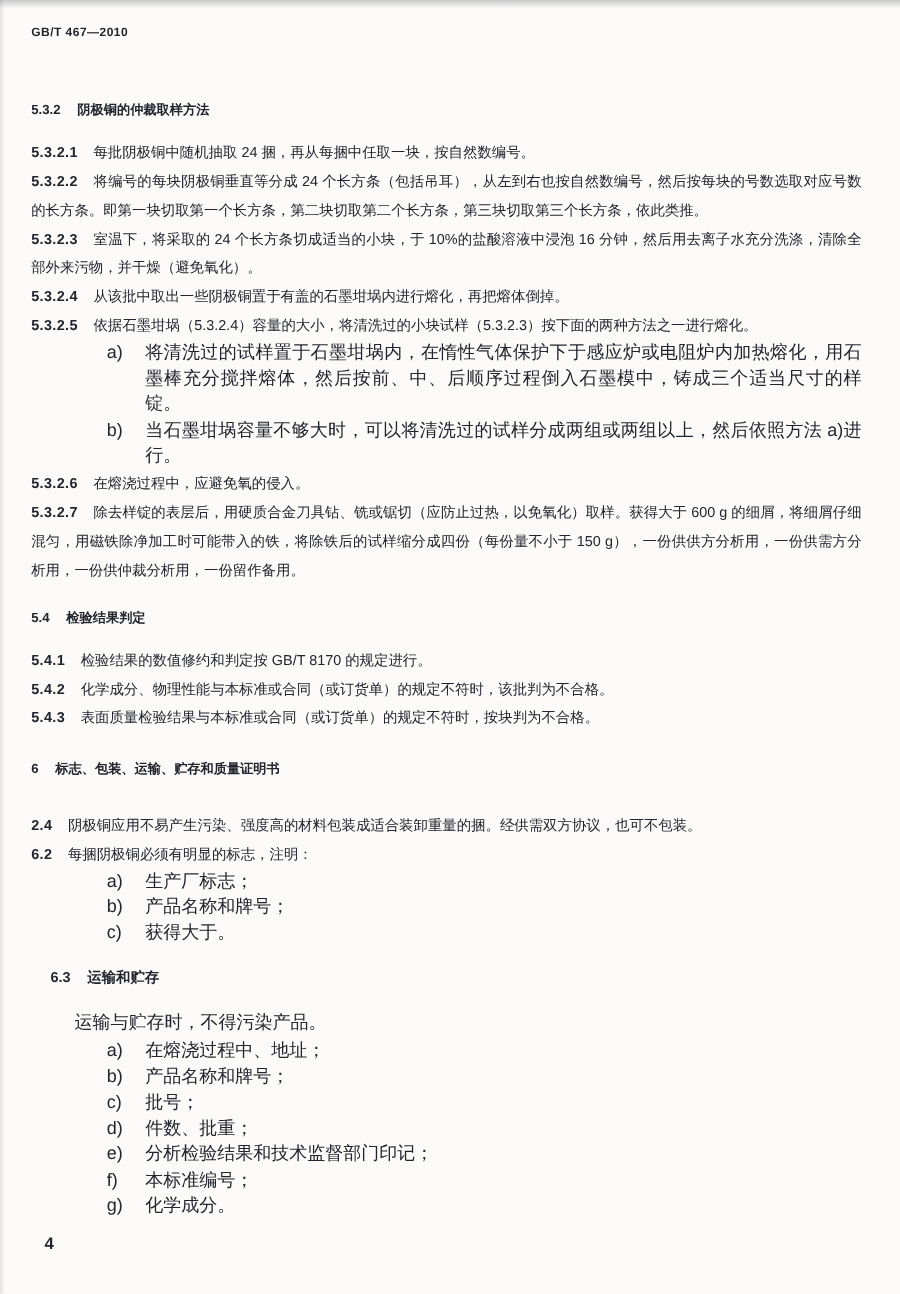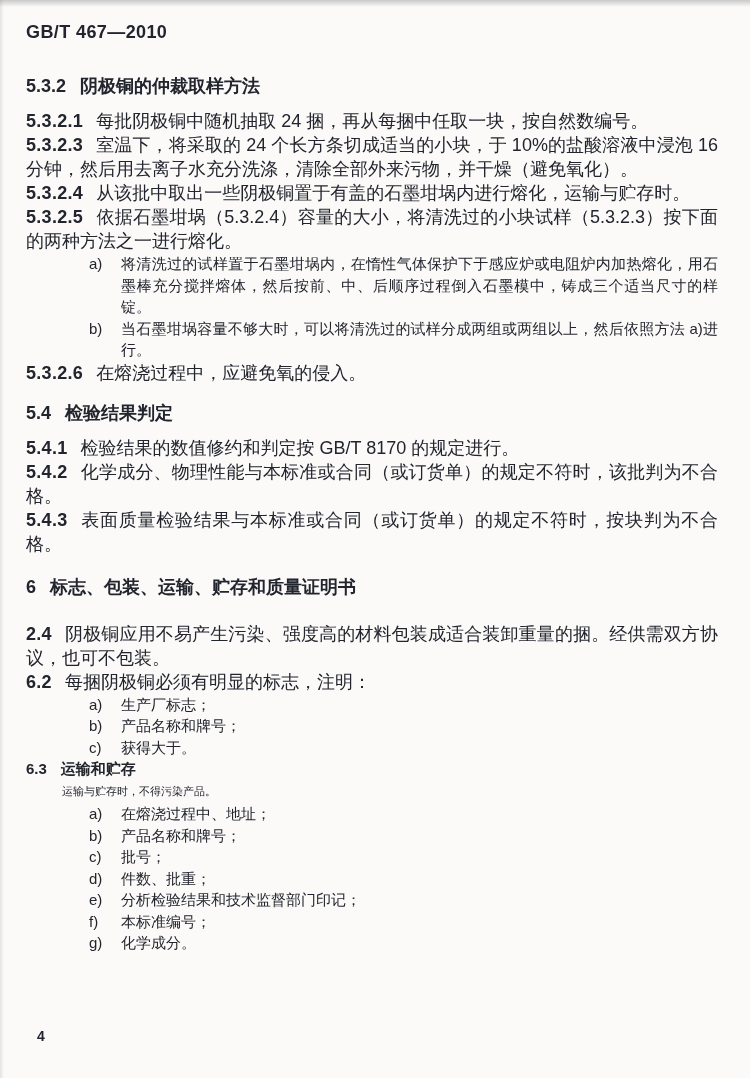--- a/index.html
+++ b/index.html
@@ -26,48 +26,48 @@
     background: linear-gradient(90deg, rgba(120,120,122,0.18), rgba(120,120,122,0));
     pointer-events: none;
   }
   .page {
     position: absolute;
     inset: 0;
     box-sizing: border-box;
     padding: 22px 32px 0 26px;
   }
   .std-header {
-    font-size: 18px;
+    font-size: 10px;
     font-weight: bold;
     letter-spacing: 0.4px;
-    margin-bottom: 34px;
+    margin-bottom: 50px;
   }
   .content { }
   .blk { text-align: justify; }
   .heading {
     font-weight: bold;
-    font-size: 18px;
+    font-size: 11px;
     line-height: 18px;
   }
   .heading .num { margin-right: 14px; }
   .h-sub  { margin: 19px 0 14px; }
   .h-top  { margin: 22px 0 26px; }
-  .h-tight{ margin: 0; line-height: 21px; font-size: 15px; }
+  .h-tight{ margin: 16px; line-height: 21px; font-size: 12px; }
   .clause {
-    font-size: 18px;
+    font-size: 12px;
     line-height: 24px;
     margin: 0;
   }
   .clause .num {
     font-weight: bold;
     margin-right: 13px;
     letter-spacing: 0.3px;
   }
   .plain {
-    font-size: 11px;
+    font-size: 15px;
     line-height: 24px;
     margin: 0;
     padding-left: 36px;
   }
   .list {
     font-size: 15px;
     line-height: 21.5px;
     margin: 0;
     padding-left: 95px;
     position: relative;
@@ -89,26 +89,28 @@
 
 <div class="scan-edge-top"></div>
 <div class="scan-edge-left"></div>
 
 <div class="page">
   <div class="std-header">GB/T 467—2010</div>
 
   <div class="content" id="doc-body">
       <div class="blk heading h-sub"><span class="num">5.3.2</span><span class="ttl">阴极铜的仲裁取样方法</span></div>
       <p class="blk clause"><span class="num">5.3.2.1</span><span class="txt">每批阴极铜中随机抽取 24 捆，再从每捆中任取一块，按自然数编号。</span></p>
+      <p class="blk clause"><span class="num">5.3.2.2</span><span class="txt">将编号的每块阴极铜垂直等分成 24 个长方条（包括吊耳），从左到右也按自然数编号，然后按每块的号数选取对应号数的长方条。即第一块切取第一个长方条，第二块切取第二个长方条，第三块切取第三个长方条，依此类推。</span></p>
       <p class="blk clause"><span class="num">5.3.2.3</span><span class="txt">室温下，将采取的 24 个长方条切成适当的小块，于 10%的盐酸溶液中浸泡 16 分钟，然后用去离子水充分洗涤，清除全部外来污物，并干燥（避免氧化）。</span></p>
-      <p class="blk clause"><span class="num">5.3.2.4</span><span class="txt">从该批中取出一些阴极铜置于有盖的石墨坩埚内进行熔化，运输与贮存时。</span></p>
+      <p class="blk clause"><span class="num">5.3.2.4</span><span class="txt">从该批中取出一些阴极铜置于有盖的石墨坩埚内进行熔化，再把熔体倒掉。</span></p>
       <p class="blk clause"><span class="num">5.3.2.5</span><span class="txt">依据石墨坩埚（5.3.2.4）容量的大小，将清洗过的小块试样（5.3.2.3）按下面的两种方法之一进行熔化。</span></p>
       <div class="blk list"><span class="label">a)</span><span class="txt">将清洗过的试样置于石墨坩埚内，在惰性气体保护下于感应炉或电阻炉内加热熔化，用石墨棒充分搅拌熔体，然后按前、中、后顺序过程倒入石墨模中，铸成三个适当尺寸的样锭。</span></div>
       <div class="blk list"><span class="label">b)</span><span class="txt">当石墨坩埚容量不够大时，可以将清洗过的试样分成两组或两组以上，然后依照方法 a)进行。</span></div>
       <p class="blk clause"><span class="num">5.3.2.6</span><span class="txt">在熔浇过程中，应避免氧的侵入。</span></p>
+      <p class="blk clause"><span class="num">5.3.2.7</span><span class="txt">除去样锭的表层后，用硬质合金刀具钻、铣或锯切（应防止过热，以免氧化）取样。获得大于 600 g 的细屑，将细屑仔细混匀，用磁铁除净加工时可能带入的铁，将除铁后的试样缩分成四份（每份量不小于 150 g），一份供供方分析用，一份供需方分析用，一份供仲裁分析用，一份留作备用。</span></p>
       <div class="blk heading h-sub"><span class="num">5.4</span><span class="ttl">检验结果判定</span></div>
       <p class="blk clause"><span class="num">5.4.1</span><span class="txt">检验结果的数值修约和判定按 GB/T 8170 的规定进行。</span></p>
       <p class="blk clause"><span class="num">5.4.2</span><span class="txt">化学成分、物理性能与本标准或合同（或订货单）的规定不符时，该批判为不合格。</span></p>
       <p class="blk clause"><span class="num">5.4.3</span><span class="txt">表面质量检验结果与本标准或合同（或订货单）的规定不符时，按块判为不合格。</span></p>
       <div class="blk heading h-top"><span class="num">6</span><span class="ttl">标志、包装、运输、贮存和质量证明书</span></div>
       <p class="blk clause"><span class="num">2.4</span><span class="txt">阴极铜应用不易产生污染、强度高的材料包装成适合装卸重量的捆。经供需双方协议，也可不包装。</span></p>
       <p class="blk clause"><span class="num">6.2</span><span class="txt">每捆阴极铜必须有明显的标志，注明：</span></p>
       <div class="blk list"><span class="label">a)</span><span class="txt">生产厂标志；</span></div>
       <div class="blk list"><span class="label">b)</span><span class="txt">产品名称和牌号；</span></div>
       <div class="blk list"><span class="label">c)</span><span class="txt">获得大于。</span></div>

